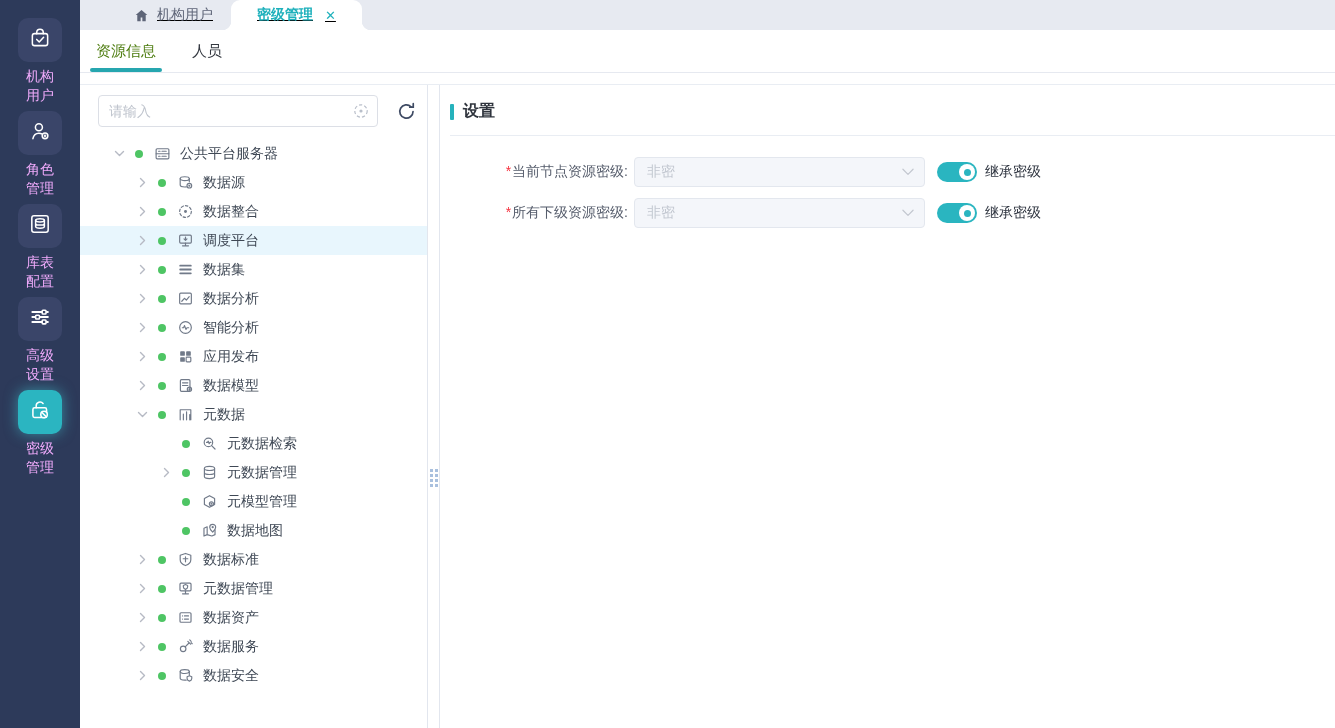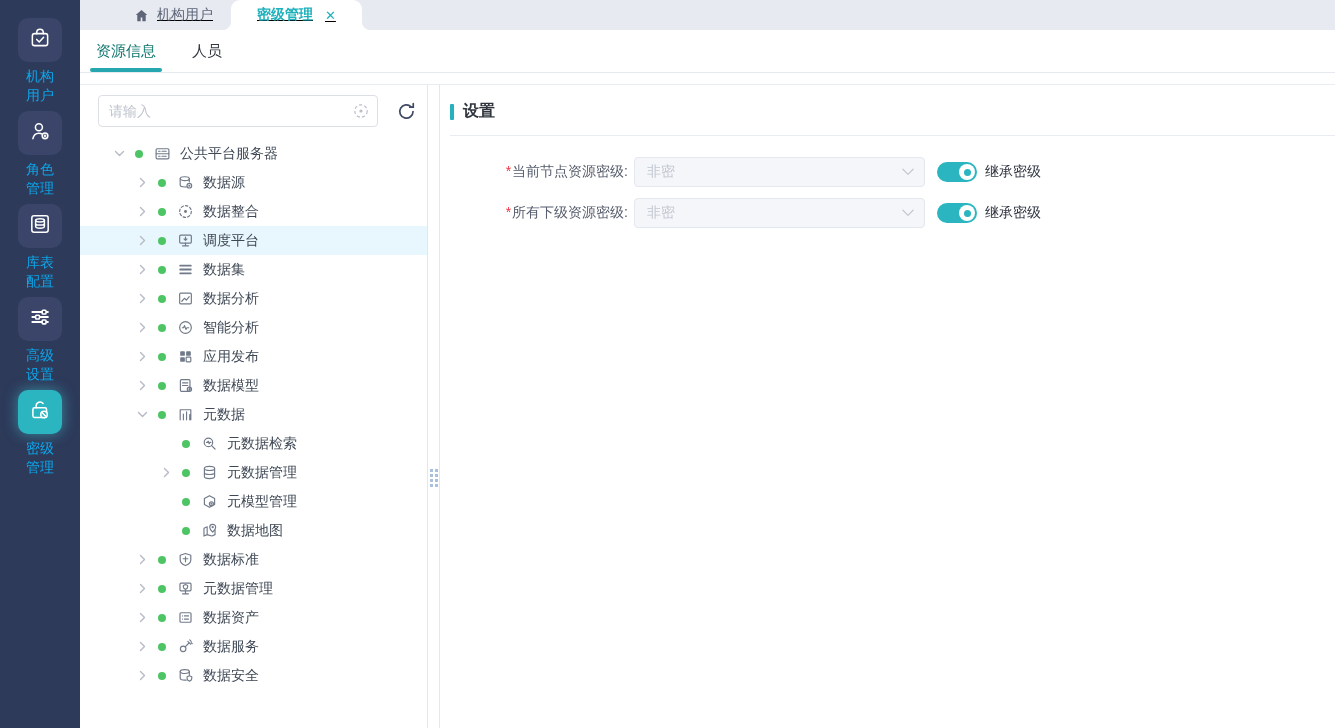--- a/index.html
+++ b/index.html
@@ -8,40 +8,40 @@
     font-family:"Liberation Sans","DejaVu Sans",sans-serif;
     -webkit-font-smoothing:antialiased;
   }
   .app{display:flex;width:1335px;height:728px;}
 
   
   .sidebar{width:80px;flex-shrink:0;background:#2d3a5a;display:flex;flex-direction:column;align-items:center;padding-top:18px;box-sizing:border-box;}
   .side-item{display:flex;flex-direction:column;align-items:center;margin-bottom:6px;cursor:pointer;}
   .tile{width:44px;height:44px;border-radius:10px;background:#3a4569;display:grid;place-items:center;}
   .side-item.active .tile{background:#2bb5c1;box-shadow:0 0 14px rgba(66,205,216,.55);}
-  .side-label{margin-top:5px;color:#0ea5e9;font-size:14px;line-height:19px;text-align:center;white-space:pre-line;}
+  .side-label{margin-top:5px;color:#f0abfc;font-size:14px;line-height:19px;text-align:center;white-space:pre-line;}
   .si{width:24px;height:24px;fill:none;stroke:#fff;stroke-width:1.4;stroke-linecap:round;stroke-linejoin:round;}
 
   
   .main-col{flex:1;display:flex;flex-direction:column;min-width:0;}
 
   
   .tabbar{height:30px;background:#e7eaf1;display:flex;align-items:flex-end;flex-shrink:0;text-decoration:underline;}
   .tab{height:30px;display:flex;align-items:center;gap:8px;padding:0 18px;font-size:14px;color:#5e6578;cursor:pointer;}
   .tab.first{margin-left:36px;}
   .tab.active{position:relative;background:#fff;border-radius:9px 9px 0 0;padding:0 26px;color:#1fb1bc;font-weight:700;}
   .tab.active::before{content:"";position:absolute;bottom:0;left:-9px;width:9px;height:9px;background:radial-gradient(circle at 0 0,transparent 9px,#fff 9.5px);}
   .tab.active::after{content:"";position:absolute;bottom:0;right:-9px;width:9px;height:9px;background:radial-gradient(circle at 100% 0,transparent 9px,#fff 9.5px);}
   .tab .close{font-size:13px;font-weight:400;color:#1fb1bc;margin-left:4px;cursor:pointer;}
   .home-ic{width:15px;height:15px;fill:#5e6578;}
 
   
   .subtabbar{height:42px;background:#fff;border-bottom:1px solid #e6e9f0;display:flex;align-items:center;gap:36px;padding-left:16px;flex-shrink:0;}
   .subtab{font-size:15px;color:#32373f;cursor:pointer;position:relative;height:42px;display:flex;align-items:center;}
-  .subtab.active{color:#0f766e;}
+  .subtab.active{color:#4d7c0f;}
   .subtab.active::after{content:"";position:absolute;left:-6px;right:-6px;bottom:0;height:4px;border-radius:2px;background:#26a6af;}
   .gap-strip{height:11px;background:#fff;border-bottom:1px solid #e9edf3;flex-shrink:0;}
 
   
   .content{flex:1;display:flex;min-height:0;}
 
   
   .tree-panel{width:347px;flex-shrink:0;overflow:hidden;display:flex;flex-direction:column;}
   .search-row{display:flex;align-items:center;margin:10px 0 0 18px;flex-shrink:0;}
   .search-box{position:relative;width:280px;}

